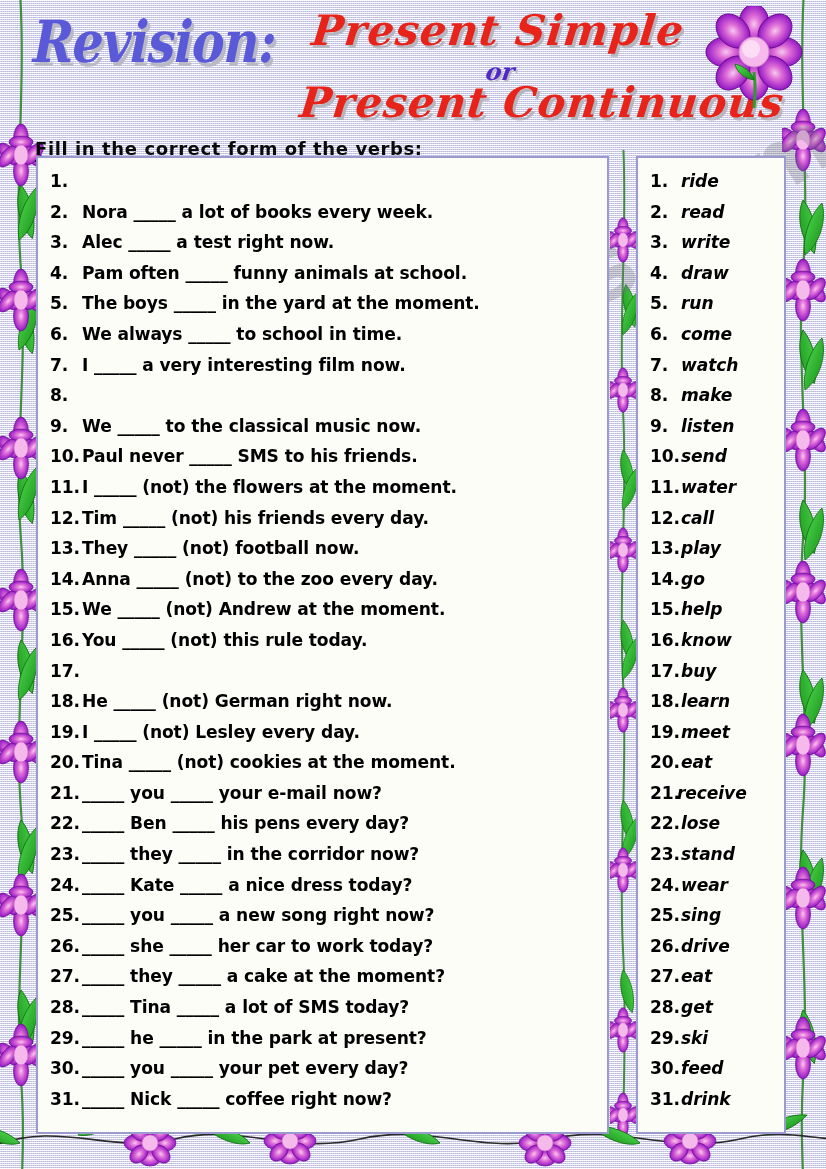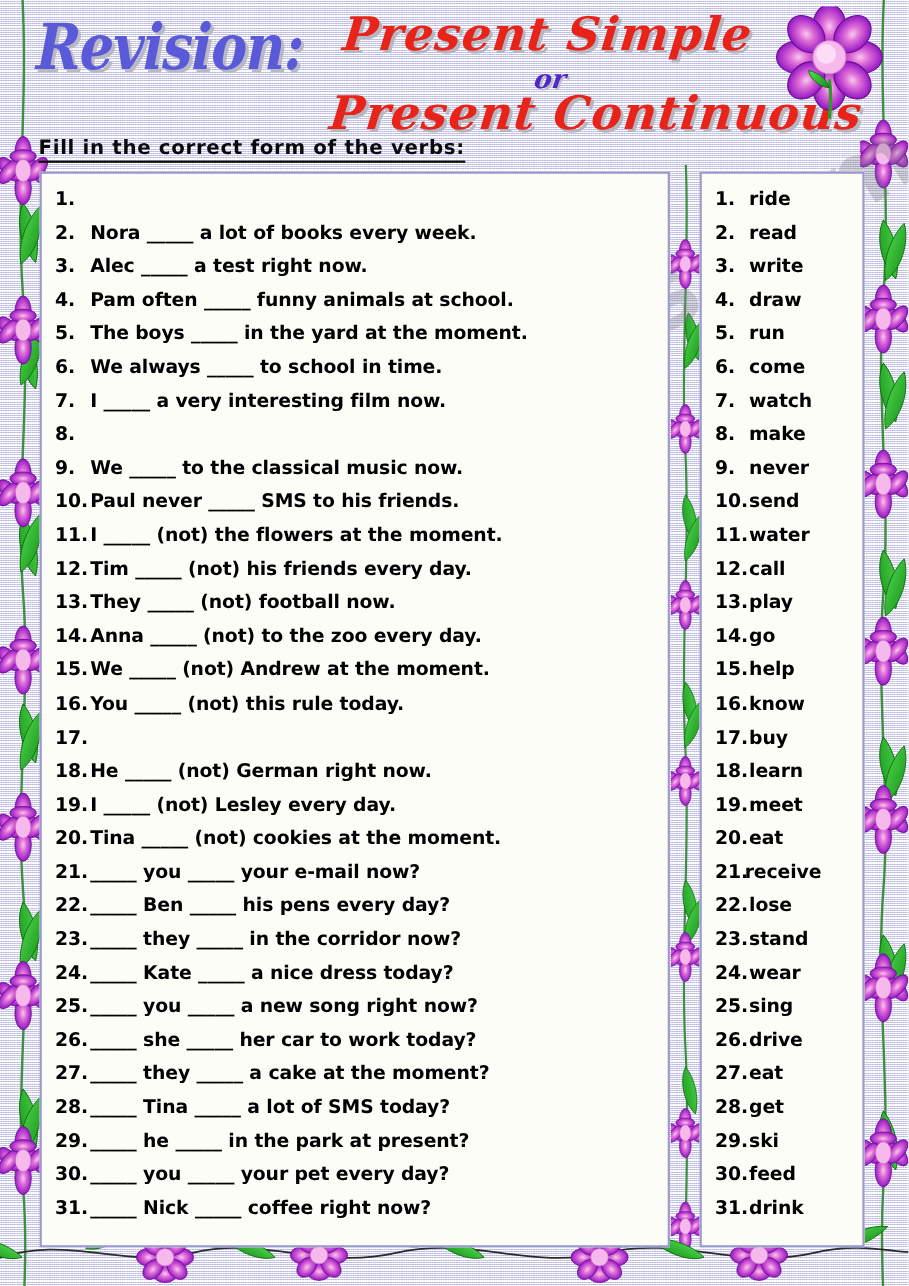--- a/index.html
+++ b/index.html
@@ -77,21 +77,21 @@
     font-weight: bold;
     font-style: italic;
     color: #5028c8;
     text-shadow: 2px 2px 0 #bdbdc8;
     transform: skewX(-8deg);
   }
 
   
   #instruction {
     position: absolute;
-    left: 35px; top: 124px;
+    left: 35px; top: 138px;
     font-family: "DejaVu Sans", sans-serif;
     font-size: 18px;
     font-weight: bold;
     color: #0a0a0a;
     letter-spacing: 0.6px;
     border-bottom: 2px solid #0a0a0a;
     padding-bottom: 1px;
     white-space: nowrap;
   }
 
@@ -145,21 +145,21 @@
     height: 30.6px;
     letter-spacing: -0.1px;
     white-space: nowrap;
   }
   .v-num {
     display: inline-block;
     width: 31px;
     flex: none;
   }
   .v-num.tight { width: 27px; }
-  .v-word { flex: none; }
+  .v-word { flex: none; font-style: italic; }
 
   
   #watermark {
     position: absolute;
     left: 60px; top: 560px;
     font-family: "DejaVu Sans", sans-serif;
     font-size: 86px;
     font-weight: bold;
     color: rgba(120,120,130,0.30);
     transform: rotate(-32deg);
@@ -493,21 +493,21 @@
     <div class="v-row">
         <span class="v-num">7.</span>
         <span class="v-word">watch</span>
       </div>
     <div class="v-row">
         <span class="v-num">8.</span>
         <span class="v-word">make</span>
       </div>
     <div class="v-row">
         <span class="v-num">9.</span>
-        <span class="v-word">never</span>
+        <span class="v-word">listen</span>
       </div>
     <div class="v-row">
         <span class="v-num">10.</span>
         <span class="v-word">send</span>
       </div>
     <div class="v-row">
         <span class="v-num">11.</span>
         <span class="v-word">water</span>
       </div>
     <div class="v-row">

